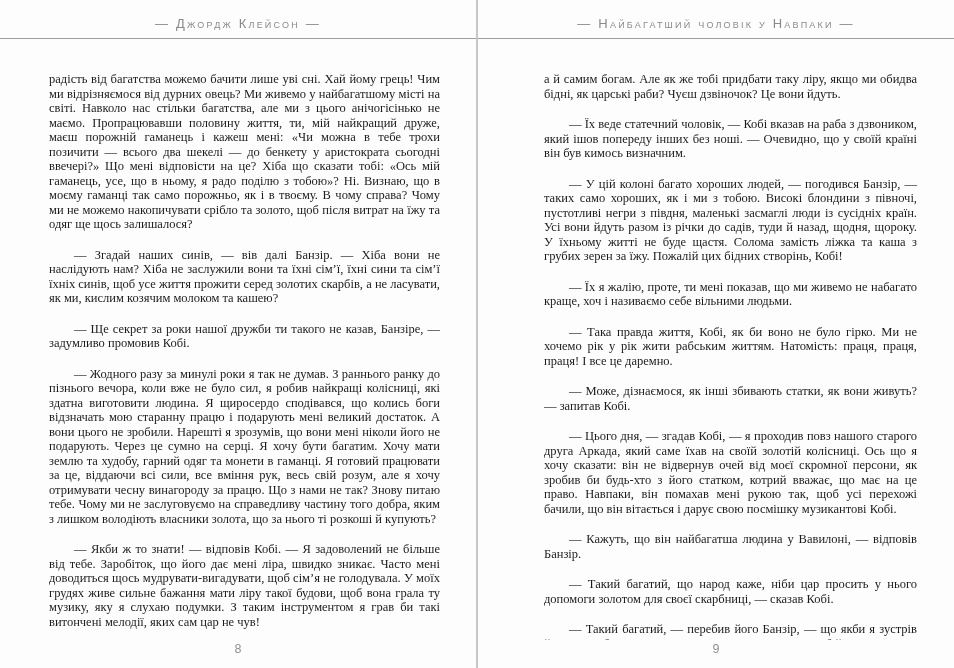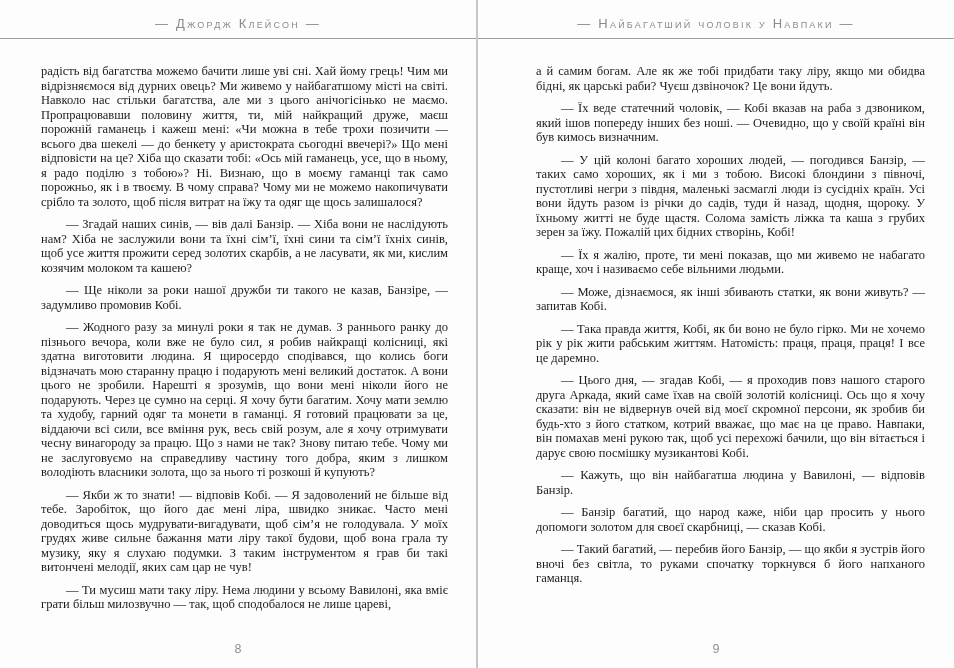--- a/index.html
+++ b/index.html
@@ -58,21 +58,21 @@
     top: 56px;
     bottom: 28px;
     overflow: hidden;
     text-align: justify;
     font-size: 12.5px;
     line-height: 14.5px;
     color: #1c1c1c;
   }
   .page-left  .page-body { left: 33px; right: 20px; }
   .page-right .page-body { left: 50px; right: 21px; }
-  .para { margin: 8px; text-indent: 0; }
+  .para { margin: 16px; text-indent: 0; }
   .para.indent { text-indent: 25px; }
   .page-number {
     position: absolute;
     bottom: 12px;
     left: 0;
     right: 0;
     text-align: center;
     font-family: "Liberation Sans", sans-serif;
     font-size: 12.5px;
     color: #919191;
@@ -85,44 +85,44 @@
 
   <div class="page page-left">
     <div class="page-header">
       <span class="header-text">— Джордж Клейсон —</span>
     </div>
     <div class="header-rule"></div>
     <div class="page-body">
 
     <p class="para">радість від багатства можемо бачити лише уві сні. Хай йому грець! Чим ми відрізняємося від дурних овець? Ми живемо у найбагатшому місті на світі. Навколо нас стільки багатства, але ми з цього анічогісінько не маємо. Пропрацювавши половину життя, ти, мій найкращий друже, маєш порожній гаманець і кажеш мені: «Чи можна в тебе трохи позичити — всього два шекелі — до бенкету у аристократа сьогодні ввечері?» Що мені відповісти на це? Хіба що сказати тобі: «Ось мій гаманець, усе, що в ньому, я радо поділю з тобою»? Ні. Визнаю, що в моєму гаманці так само порожньо, як і в твоєму. В чому справа? Чому ми не можемо накопичувати срібло та золото, щоб після витрат на їжу та одяг ще щось залишалося?</p>
         <p class="para indent">— Згадай наших синів, — вів далі Банзір. — Хіба вони не наслідують нам? Хіба не заслужили вони та їхні сім’ї, їхні сини та сім’ї їхніх синів, щоб усе життя прожити серед золотих скарбів, а не ласувати, як ми, кислим козячим молоком та кашею?</p>
-        <p class="para indent">— Ще ніколи за роки нашої дружби ти такого не казав, Банзіре, — задумливо промовив Кобі.</p>
+        <p class="para indent">— Ще секрет за роки нашої дружби ти такого не казав, Банзіре, — задумливо промовив Кобі.</p>
         <p class="para indent">— Жодного разу за минулі роки я так не думав. З раннього ранку до пізнього вечора, коли вже не було сил, я робив найкращі колісниці, які здатна виготовити людина. Я щиросердо сподівався, що колись боги відзначать мою старанну працю і подарують мені великий достаток. А вони цього не зробили. Нарешті я зрозумів, що вони мені ніколи його не подарують. Через це сумно на серці. Я хочу бути багатим. Хочу мати землю та худобу, гарний одяг та монети в гаманці. Я готовий працювати за це, віддаючи всі сили, все вміння рук, весь свій розум, але я хочу отримувати чесну винагороду за працю. Що з нами не так? Знову питаю тебе. Чому ми не заслуговуємо на справедливу частину того добра, яким з лишком володіють власники золота, що за нього ті розкоші й купують?</p>
         <p class="para indent">— Якби ж то знати! — відповів Кобі. — Я задоволений не більше від тебе. Заробіток, що його дає мені ліра, швидко зникає. Часто мені доводиться щось мудрувати-вигадувати, щоб сім’я не голодувала. У моїх грудях живе сильне бажання мати ліру такої будови, щоб вона грала ту музику, яку я слухаю подумки. З таким інструментом я грав би такі витончені мелодії, яких сам цар не чув!</p>
         <p class="para indent">— Ти мусиш мати таку ліру. Нема людини у всьому Вавилоні, яка вміє грати більш милозвучно — так, щоб сподобалося не лише цареві,</p>
       </div>
     <div class="page-number">8</div>
   </div>
 
   <div class="divider"></div>
 
   <div class="page page-right">
     <div class="page-header">
       <span class="header-text">— Найбагатший чоловік у Навпаки —</span>
     </div>
     <div class="header-rule"></div>
     <div class="page-body">
 
     <p class="para">а й самим богам. Але як же тобі придбати таку ліру, якщо ми обидва бідні, як царські раби? Чуєш дзвіночок? Це вони йдуть.</p>
         <p class="para indent">— Їх веде статечний чоловік, — Кобі вказав на раба з дзвоником, який ішов попереду інших без ноші. — Очевидно, що у своїй країні він був кимось визначним.</p>
         <p class="para indent">— У цій колоні багато хороших людей, — погодився Банзір, — таких само хороших, як і ми з тобою. Високі блондини з півночі, пустотливі негри з півдня, маленькі засмаглі люди із сусідніх країн. Усі вони йдуть разом із річки до садів, туди й назад, щодня, щороку. У їхньому житті не буде щастя. Солома замість ліжка та каша з грубих зерен за їжу. Пожалій цих бідних створінь, Кобі!</p>
         <p class="para indent">— Їх я жалію, проте, ти мені показав, що ми живемо не набагато краще, хоч і називаємо себе вільними людьми.</p>
+        <p class="para indent">— Така правда життя, Кобі, як би воно не було гірко. Ми не хочемо рік у рік жити рабським життям. Натомість: праця, праця, праця! І все це даремно.</p>
         <p class="para indent">— Може, дізнаємося, як інші збивають статки, як вони живуть? — запитав Кобі.</p>
-        <p class="para indent">— Така правда життя, Кобі, як би воно не було гірко. Ми не хочемо рік у рік жити рабським життям. Натомість: праця, праця, праця! І все це даремно.</p>
         <p class="para indent">— Цього дня, — згадав Кобі, — я проходив повз нашого старого друга Аркада, який саме їхав на своїй золотій колісниці. Ось що я хочу сказати: він не відвернув очей від моєї скромної персони, як зробив би будь-хто з його статком, котрий вважає, що має на це право. Навпаки, він помахав мені рукою так, щоб усі перехожі бачили, що він вітається і дарує свою посмішку музикантові Кобі.</p>
         <p class="para indent">— Кажуть, що він найбагатша людина у Вавилоні, — відповів Банзір.</p>
-        <p class="para indent">— Банзір багатий, що народ каже, ніби цар просить у нього допомоги золотом для своєї скарбниці, — сказав Кобі.</p>
+        <p class="para indent">— Такий багатий, що народ каже, ніби цар просить у нього допомоги золотом для своєї скарбниці, — сказав Кобі.</p>
         <p class="para indent">— Такий багатий, — перебив його Банзір, — що якби я зустрів його вночі без світла, то руками спочатку торкнувся б його напханого гаманця.</p>
       </div>
     <div class="page-number">9</div>
   </div>
 
 </div>
 
 </body></html>

